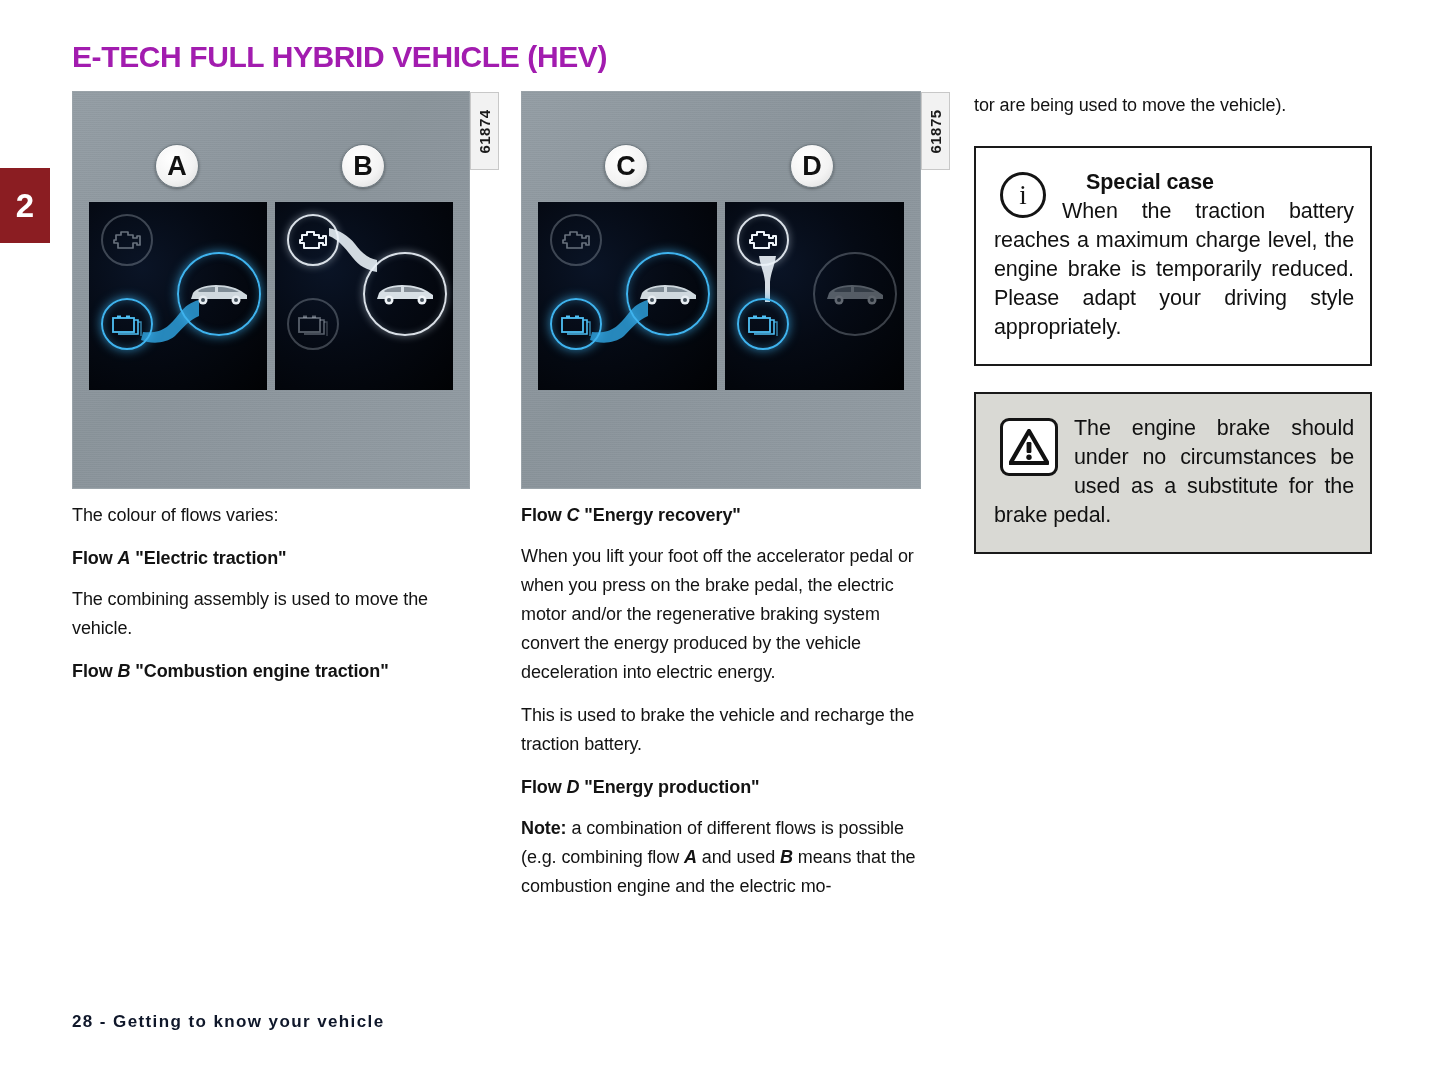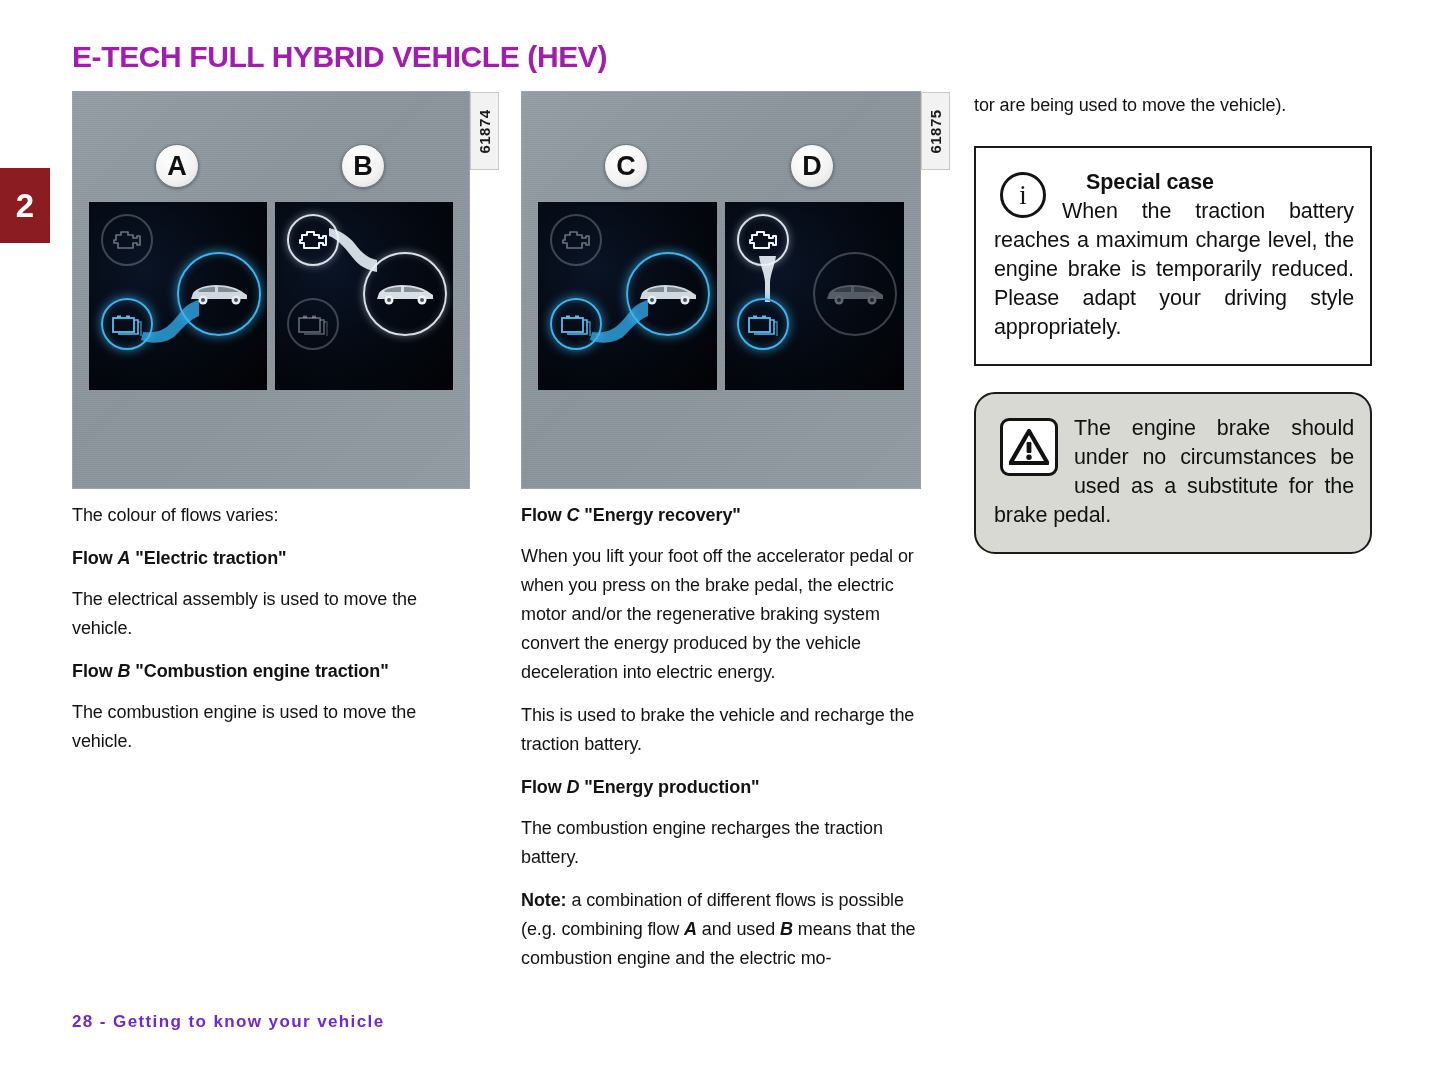--- a/index.html
+++ b/index.html
@@ -193,21 +193,21 @@
     top: 0;
   }
 
   
   .note-box {
     border: 2px solid #1a1a1a;
     padding: 20px 16px 22px 18px;
     margin-top: 26px;
     position: relative;
   }
-  .note-box.shaded { background: #d9d9d4; border-radius: 21px; }
+  .note-box.shaded { background: #d9d9d4; }
 
   .note-icon {
     float: left;
     margin: 4px 16px 2px 6px;
   }
   .note-text {
     font-size: 21.5px;
     line-height: 29px;
     letter-spacing: -0.1px;
     color: #111;
@@ -234,21 +234,21 @@
   }
 
   
   .footer {
     position: absolute;
     left: 72px;
     bottom: 38px;
     font-size: 17px;
     font-weight: 700;
     letter-spacing: 1.4px;
-    color: #6d28d9;
+    color: #0f172a;
   }
 </style>
 </head>
 <body>
 
 <div class="page">
 
   <div class="chapter-tab">
     <span>2</span>
   </div>
@@ -339,24 +339,23 @@
           </div>
         </div>
       </div>
     </div>
 
     <div class="body">
       <p class="t">The colour of flows varies:</p>
 
 
       <p class="t head"><span>Flow </span><i>A</i><span> "Electric traction"</span></p>
-      <p class="t">The electrical assembly is used to move the vehicle.</p>
+      <p class="t">The combining assembly is used to move the vehicle.</p>
 
       <p class="t head"><span>Flow </span><i>B</i><span> "Combustion engine traction"</span></p>
-      <p class="t">The combustion engine is used to move the vehicle.</p>
     </div>
   </div>
 
   <div class="col col-2">
 
     <div class="illus">
       <div class="ref-tag">
         <span>61875</span>
       </div>
 
@@ -438,21 +437,20 @@
         </div>
       </div>
     </div>
 
     <div class="body">
       <p class="t head"><span>Flow </span><i>C</i><span> "Energy recovery"</span></p>
       <p class="t">When you lift your foot off the accelerator pedal or when you press on the brake pedal, the electric motor and/or the regenerative braking system convert the energy produced by the vehicle deceleration into electric energy.</p>
       <p class="t">This is used to brake the vehicle and recharge the traction battery.</p>
 
       <p class="t head"><span>Flow </span><i>D</i><span> "Energy production"</span></p>
-      <p class="t">The combustion engine recharges the traction battery.</p>
 
       <p class="t"><b>Note:</b><span> a combination of different flows is possible (e.g. combining flow </span><i>A</i><span> and used </span><i>B</i><span> means that the combustion engine and the electric mo-</span></p>
     </div>
   </div>
 
   <div class="col col-3">
     <div class="body">
 
       <p class="t">tor are being used to move the vehicle).</p>
 

